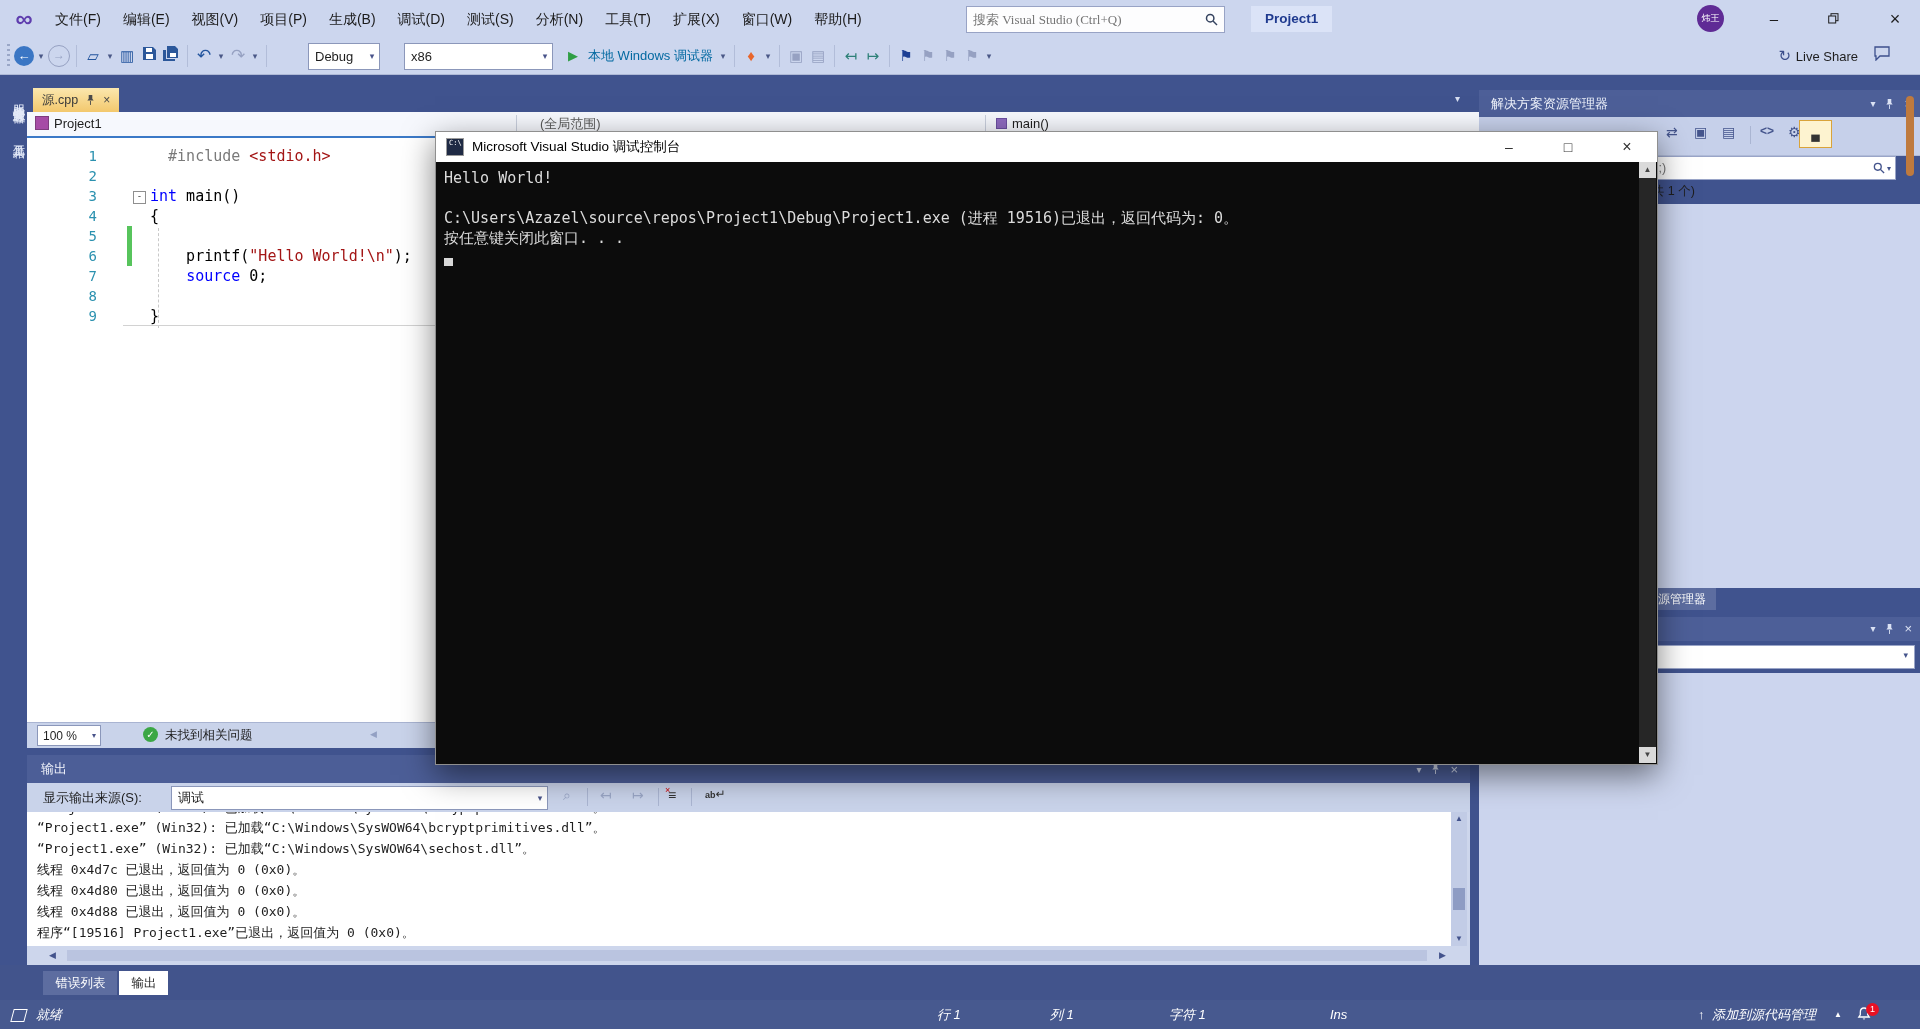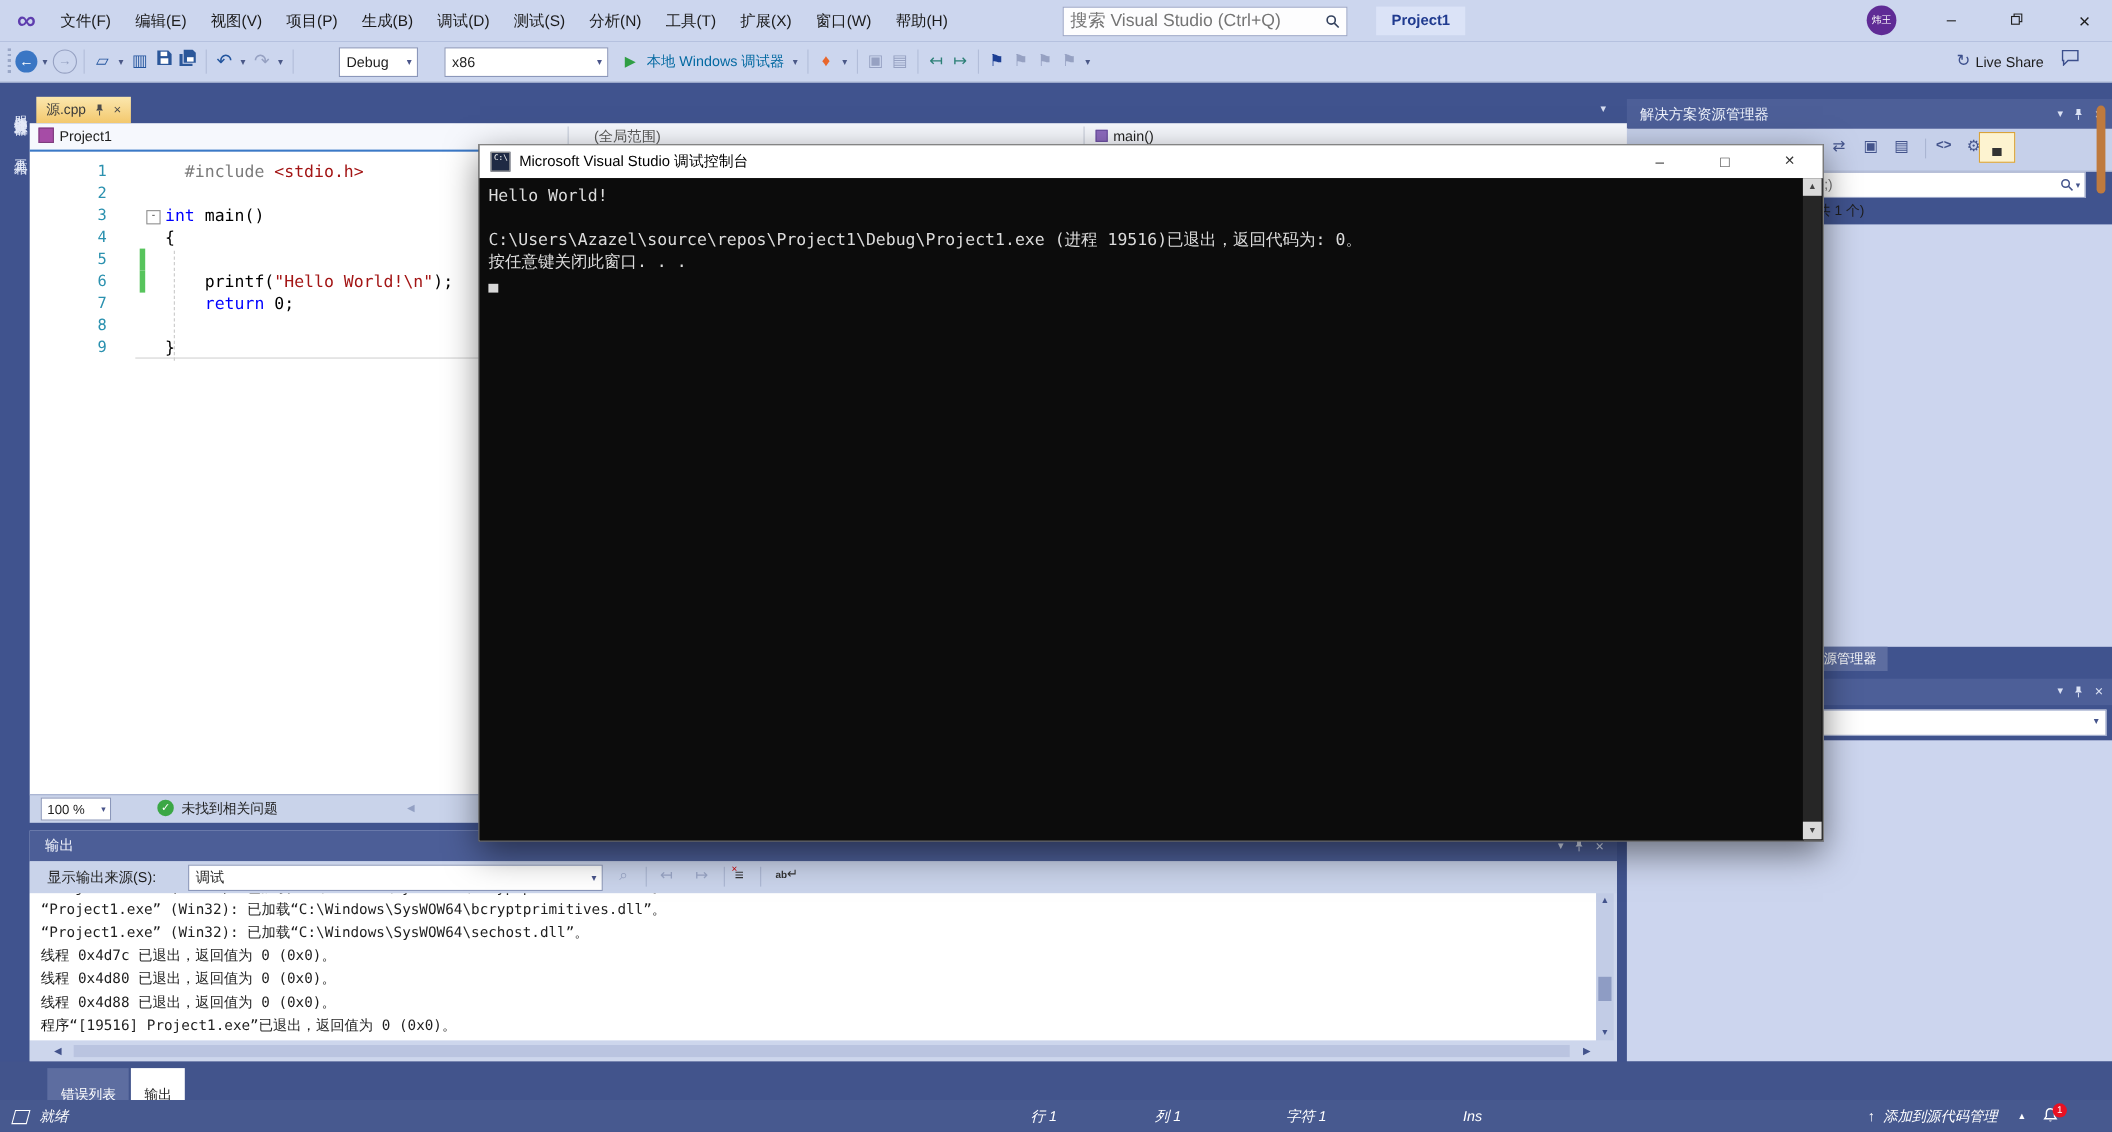--- a/index.html
+++ b/index.html
@@ -7,21 +7,21 @@
   #app{position:relative;width:1920px;height:1029px;background:#40538e;overflow:hidden;font-family:"Liberation Sans",sans-serif;}
   .abs{position:absolute;}
   .mono{font-family:"DejaVu Sans Mono",monospace;}
 
   
   .titlebar{left:0;top:0;width:1920px;height:38px;background:#ccd6ee;}
   .vslogo{left:10px;top:3px;width:28px;height:32px;font-size:24px;font-weight:bold;color:#5e3dae;line-height:32px;text-align:center;}
   .menubar{left:44px;top:0;height:38px;display:flex;}
   .menu-item{display:inline-block;padding:0 11px;line-height:38px;font-size:14px;color:#1b1b1b;cursor:default;}
   .tsearch{left:966px;top:6px;width:257px;height:25px;background:#fdfdfe;border:1px solid #98a3c5;display:flex;align-items:center;}
-  .tsearch input{flex:1;border:0;outline:0;background:transparent;font-size:16px;color:#444;padding:0 6px;font-family:Liberation Sans, sans-serif;}
+  .tsearch input{flex:1;border:0;outline:0;background:transparent;font-size:13px;color:#444;padding:0 6px;font-family:Liberation Serif, serif;}
   .badge{left:1251px;top:6px;height:26px;line-height:26px;padding:0 14px;background:#dbe3f7;color:#1f3a8f;font-weight:bold;font-size:13.5px;}
   .avatar{left:1697px;top:5px;width:27px;height:27px;border-radius:50%;background:#5f2b95;color:#fff;font-size:9px;line-height:27px;text-align:center;}
   .winbtn{top:0;width:46px;height:38px;text-align:center;line-height:38px;font-size:15px;color:#1c1c1c;}
 
   
   .toolbar{left:0;top:38px;width:1920px;height:37px;background:#ccd6ee;border-bottom:1px solid #aeb9d6;display:flex;align-items:center;padding-left:4px;box-sizing:border-box;}
   .grip{width:6px;height:24px;margin:0 3px;background:repeating-linear-gradient(#9aa7c7 0 2px,transparent 2px 5px);width:3px;}
   .tbico{display:inline-block;min-width:20px;height:24px;line-height:24px;text-align:center;font-size:15px;color:#23559e;margin:0 1px;}
   .tbico.gray{color:#96a1c2;}
   .tbico.small{min-width:10px;font-size:9px;color:#4a5887;}
@@ -94,21 +94,21 @@
   .out-line,.out-clip span{white-space:pre;font-family:"DejaVu Sans Mono",monospace;font-size:13px;line-height:21px;color:#1e1e1e;padding-left:10px;}
   .vscroll{position:absolute;left:1424px;top:57px;width:16px;height:134px;background:#c2cce6;}
   .vs-arrow{position:absolute;left:0;width:16px;height:14px;text-align:center;font-size:8px;line-height:14px;color:#43538c;}
   .vs-thumb{position:absolute;left:2px;top:76px;width:12px;height:22px;background:#8e9cc4;}
   .hscroll{position:absolute;left:0;top:191px;width:1443px;height:19px;background:#cdd6ec;}
   .hs-arrow{position:absolute;top:0;line-height:19px;font-size:9px;color:#43538c;}
   .hs-thumb{position:absolute;left:40px;top:4px;width:1360px;height:11px;background:#bac4e0;}
 
   
   .btabs{left:0;top:965px;width:1920px;height:35px;background:#42548c;}
-  .btab{display:inline-block;height:24px;line-height:24px;margin-top:6px;padding:12px 12px;font-size:12.5px;color:#fff;background:#5d6da0;margin-right:2px;}
+  .btab{display:inline-block;height:24px;line-height:24px;margin-top:6px;padding:0 12px;font-size:12.5px;color:#fff;background:#5d6da0;margin-right:2px;}
   .btab.active{background:#fff;color:#1e1e1e;}
   .statusbar{left:0;top:1000px;width:1920px;height:29px;background:#47598f;color:#fff;font-size:13px;}
   .st-item{position:absolute;top:0;line-height:29px;white-space:nowrap;font-style:italic;}
   .sc-glyph{position:absolute;left:12px;top:9px;width:12px;height:11px;border:1.5px solid #fff;transform:skewX(-15deg);}
   .bellbadge{position:absolute;left:1866px;top:3px;width:13px;height:13px;border-radius:50%;background:#e81123;color:#fff;font-size:9px;line-height:13px;text-align:center;}
 
   
   .console{left:435px;top:131px;width:1221px;height:632px;background:#0c0c0c;border:1px solid #8f8f8f;box-shadow:0 10px 30px rgba(0,0,0,.5);z-index:40;}
   .con-title{position:absolute;left:0;top:0;width:1221px;height:30px;background:#fff;}
   .con-ico{position:absolute;left:10px;top:6px;width:18px;height:18px;background:#1f2a44;border:1px solid #9a9a9a;color:#fff;font-size:7px;line-height:9px;padding-left:2px;box-sizing:border-box;font-family:"DejaVu Sans Mono",monospace;}
@@ -277,21 +277,21 @@
           <span class="chg"></span>
           <span class="code-text"></span>
         </div>
         <div class="code-row" style="top: 108px;">
           <span class="ln">6</span>
           <span class="chg"></span>
           <span class="code-text"><span class="tk-pl">    printf(</span><span class="tk-str">"Hello World!\n"</span><span class="tk-pl">);</span></span>
         </div>
         <div class="code-row" style="top: 128px;">
           <span class="ln">7</span>
-          <span class="code-text"><span class="tk-pl">    </span><span class="tk-kw">return</span><span class="tk-pl"> 0;</span></span>
+          <span class="code-text"><span class="tk-pl">    </span><span class="tk-kw">source</span><span class="tk-pl"> 0;</span></span>
         </div>
         <div class="code-row" style="top: 148px;">
           <span class="ln">8</span>
           <span class="code-text"></span>
         </div>
         <div class="code-row" style="top: 168px;">
           <span class="ln">9</span>
           <span class="code-text"><span class="tk-pl">}</span></span>
         </div>
       </div>

